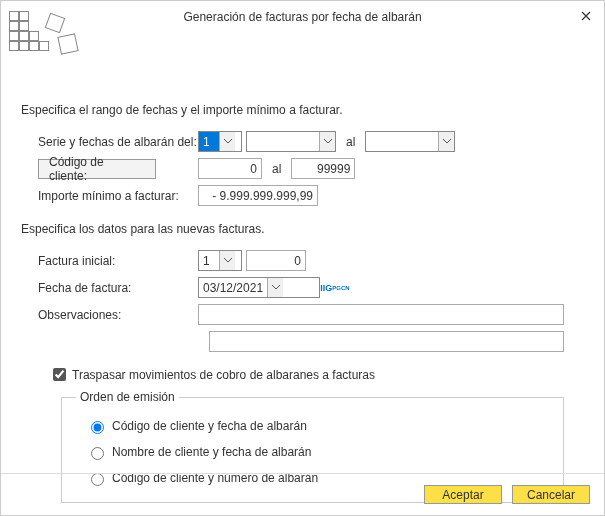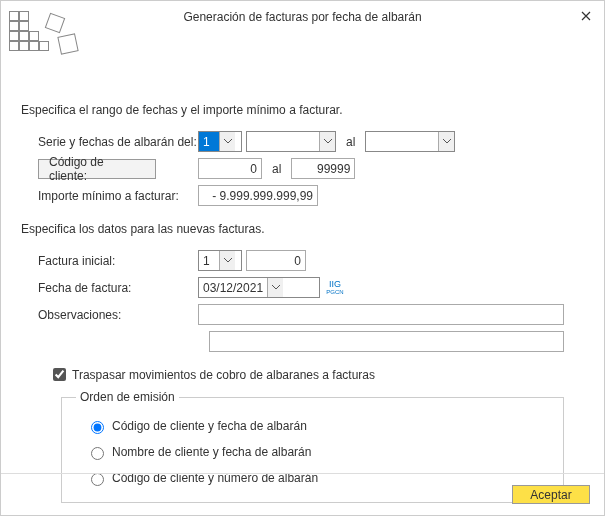--- a/index.html
+++ b/index.html
@@ -262,21 +262,21 @@
   <div class="row">
     <span class="lbl">Fecha de factura:</span>
     <div class="combo" style="width:122px">
       <span class="val">03/12/2021</span>
       <span class="arrow">
           <svg viewBox="0 0 8 5">
             <path d="M0 0 L4 4 L8 0" fill="none" stroke="#555"></path>
           </svg>
         </span>
     </div>
-    <span class="ig-icon" style="margin-left:6px;color:#0072c6;font-weight:normal;font-size:9px;line-height:8px;flex-direction:column;align-items:center">
+    <span class="ig-icon" style="margin-left:6px;color:#0072c6;font-weight:bold;font-size:9px;line-height:8px;flex-direction:row;align-items:center">
       <span>IIG</span>
         <span style="font-size:6px">PGCN</span>
     </span>
   </div>
 
   <div class="row" style="margin-right:20px">
     <span class="lbl">Observaciones:</span>
     <span class="input-like wide-input"></span>
   </div>
   <div class="obs-second">
@@ -301,13 +301,14 @@
     <div class="radio-row">
       <input type="radio" name="orden" class="blue-radio" style="">
       <span>Código de cliente y número de albarán</span>
     </div>
   </fieldset>
 
 </div>
 
 <div class="footer">
   <div class="btn">Aceptar</div>
+  <div class="btn">Cancelar</div>
 </div>
 
 </body></html>

